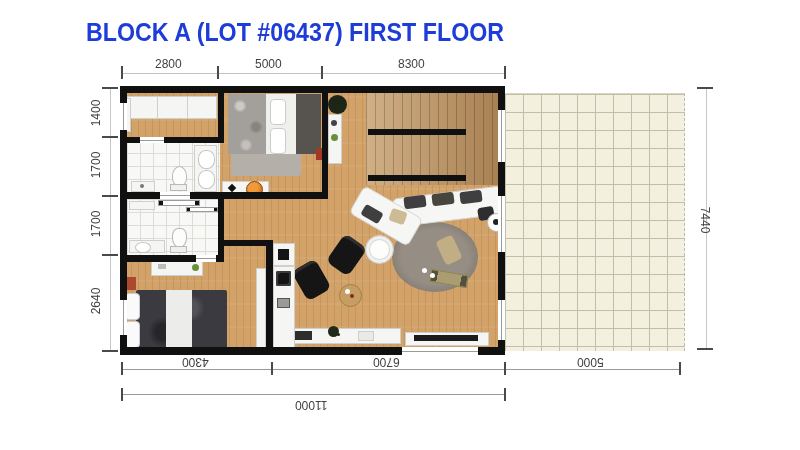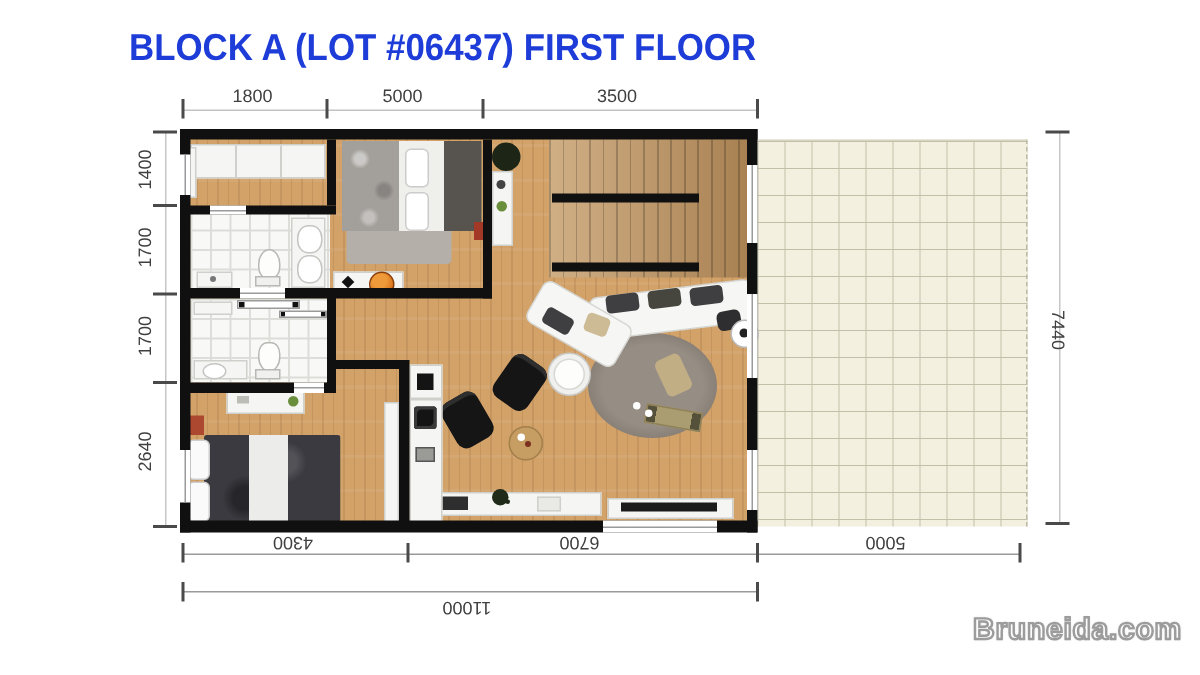--- a/index.html
+++ b/index.html
@@ -60,23 +60,23 @@
 
 <div id="stage">
 
   <div id="title" class="abs" style="color:#1d3cd8;">BLOCK A (LOT #06437) FIRST FLOOR</div>
 
   <div class="abs dlineHlt" style="left:122px;top:73px;width:383px;"></div>
   <div class="abs tickV" style="left:121px;top:66px;"></div>
   <div class="abs tickV" style="left:217px;top:66px;"></div>
   <div class="abs tickV" style="left:321px;top:66px;"></div>
   <div class="abs tickV" style="left:504px;top:66px;"></div>
-  <div class="abs dimlabel" style="left:155px;top:57px;">1800</div>
+  <div class="abs dimlabel" style="left:155px;top:57px;">2800</div>
   <div class="abs dimlabel" style="left:255px;top:57px;">5000</div>
-  <div class="abs dimlabel" style="left:398px;top:57px;">3500</div>
+  <div class="abs dimlabel" style="left:398px;top:57px;">8300</div>
 
   <div class="abs dlineV" style="left:110px;top:88px;height:263px;"></div>
   <div class="abs tickH" style="left:102px;top:87px;"></div>
   <div class="abs tickH" style="left:102px;top:136px;"></div>
   <div class="abs tickH" style="left:102px;top:195px;"></div>
   <div class="abs tickH" style="left:102px;top:254px;"></div>
   <div class="abs tickH" style="left:102px;top:350px;"></div>
   <div class="abs dimlabel rotL" style="left:83px;top:106px;">1400</div>
   <div class="abs dimlabel rotL" style="left:83px;top:158px;">1700</div>
   <div class="abs dimlabel rotL" style="left:83px;top:217px;">1700</div>
@@ -208,14 +208,13 @@
   <div class="abs wall" style="left:218px;top:192px;width:6px;height:70px;"></div>
   <div class="abs wall" style="left:124px;top:255px;width:100px;height:7px;"></div>
   <div class="abs wgap" style="left:196px;top:255px;width:20px;height:7px;"></div>
   <div class="abs wall" style="left:322px;top:93px;width:6px;height:106px;"></div>
   <div class="abs wall" style="left:224px;top:240px;width:48px;height:6px;"></div>
   <div class="abs wall" style="left:266px;top:240px;width:7px;height:110px;"></div>
 
   <div class="abs" style="left:158px;top:200px;width:42px;height:6px;background:#fff;border:1px solid #9a9a9a;box-sizing:border-box;box-shadow:inset 4px 0 0 #111,inset -4px 0 0 #111;"></div>
   <div class="abs" style="left:186px;top:207px;width:32px;height:5px;background:#fff;border:1px solid #9a9a9a;box-sizing:border-box;box-shadow:inset 3px 0 0 #111,inset -3px 0 0 #111;"></div>
 
-  <div id="watermark" class="abs">Bruneida.com</div>
 </div>
 
 </body></html>

